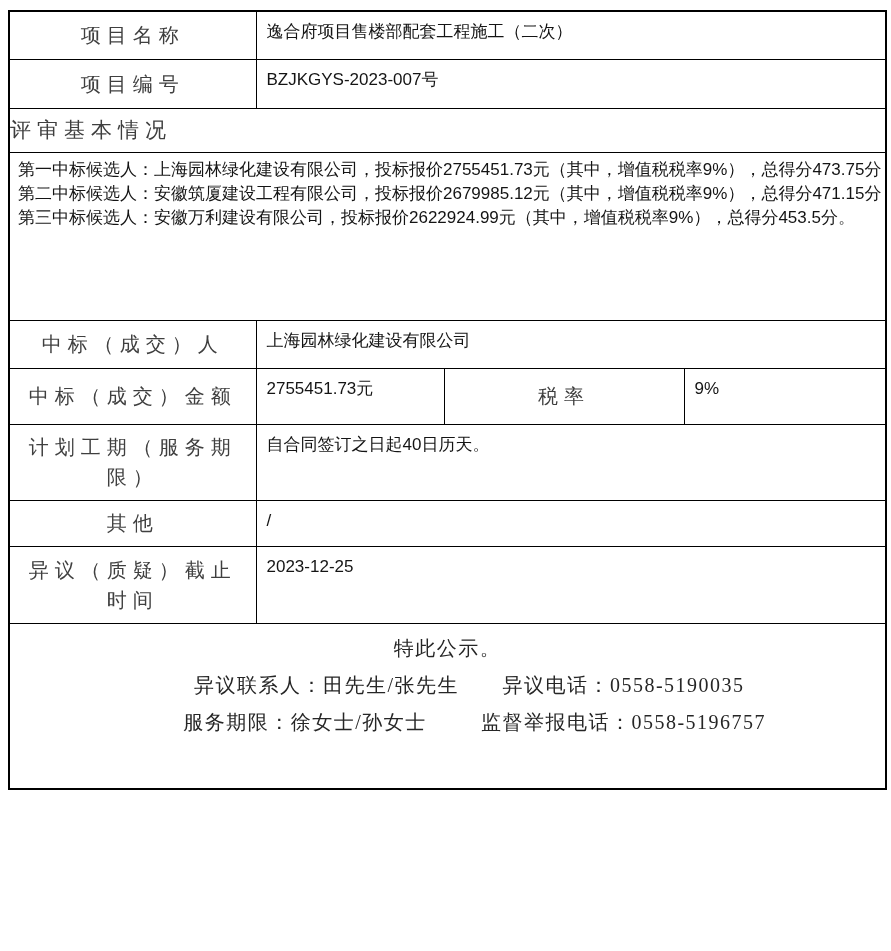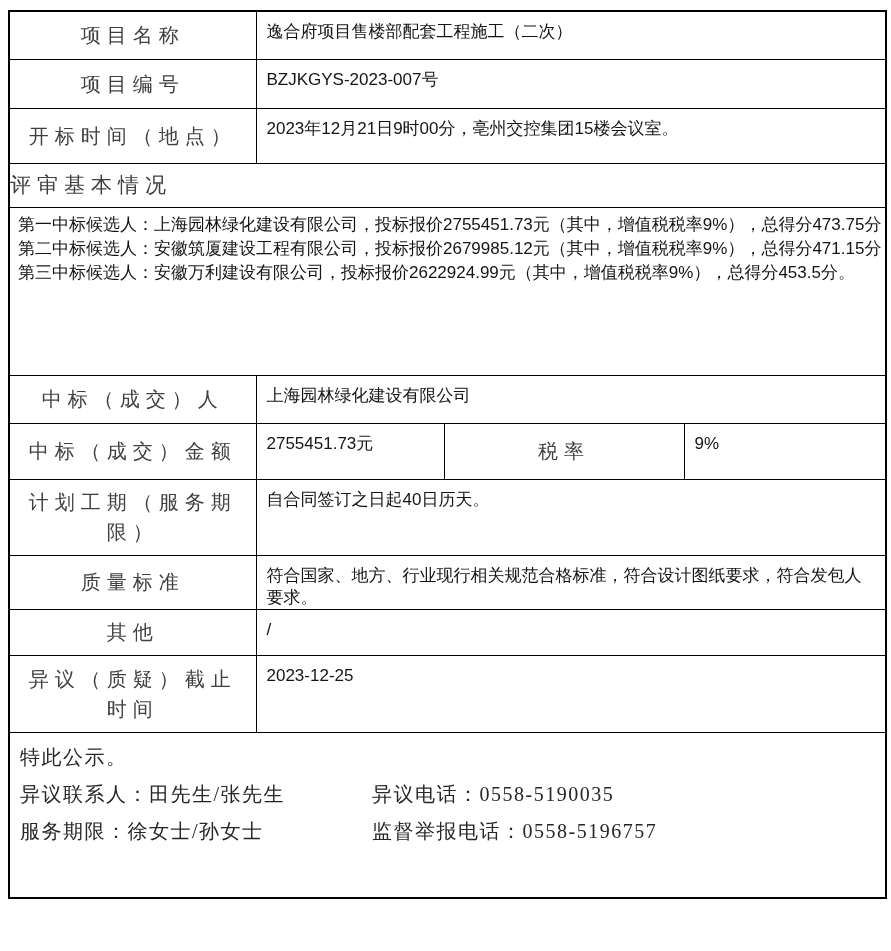--- a/index.html
+++ b/index.html
@@ -68,21 +68,21 @@
 
   
   .footer-cell {
     vertical-align: top;
     padding: 6px 10px 0 10px;
     font-family: "Liberation Serif", "DejaVu Serif", serif;
     font-size: 20px;
     letter-spacing: 1.5px;
     color: #262626;
   }
-  .footer-line { line-height: 37px; white-space: nowrap; }
+  .footer-line { line-height: 37px; white-space: nowrap; text-align: center; }
   .footer-left { display: inline-block; width: 352px; }
 </style>
 </head>
 <body>
 
 <div class="page">
   <table class="notice">
     <colgroup>
       <col style="width:247px">
       <col style="width:188px">
@@ -95,24 +95,20 @@
       <td class="label-cell">项目名称</td>
       <td class="value-cell" colspan="3">逸合府项目售楼部配套工程施工（二次）</td>
     </tr>
 
     <tr style="height:49px;">
       <td class="label-cell">项目编号</td>
       <td class="value-cell" colspan="3">BZJKGYS-2023-007号</td>
     </tr>
 
 
-    <tr style="height:55px;">
-      <td class="label-cell">开标时间（地点）</td>
-      <td class="value-cell" colspan="3">2023年12月21日9时00分，亳州交控集团15楼会议室。</td>
-    </tr>
 
     <tr style="height:44px;">
       <td class="section-header" colspan="4">评审基本情况</td>
     </tr>
 
     <tr style="height:168px;">
       <td class="candidates-cell" colspan="4">
         <div class="candidate-line">第一中标候选人：上海园林绿化建设有限公司，投标报价2755451.73元（其中，增值税税率9%），总得分473.75分；</div>
         <div class="candidate-line">第二中标候选人：安徽筑厦建设工程有限公司，投标报价2679985.12元（其中，增值税税率9%），总得分471.15分；</div>
         <div class="candidate-line">第三中标候选人：安徽万利建设有限公司，投标报价2622924.99元（其中，增值税税率9%），总得分453.5分。</div>
@@ -129,24 +125,20 @@
       <td class="value-cell">2755451.73元</td>
       <td class="label-cell">税率</td>
       <td class="value-cell">9%</td>
     </tr>
 
     <tr style="height:76px;">
       <td class="label-cell">计划工期（服务期限）</td>
       <td class="value-cell" colspan="3">自合同签订之日起40日历天。</td>
     </tr>
 
-    <tr style="height:52px;">
-      <td class="label-cell">质量标准</td>
-      <td class="value-cell" colspan="3">符合国家、地方、行业现行相关规范合格标准，符合设计图纸要求，符合发包人要求。</td>
-    </tr>
 
     <tr style="height:46px;">
       <td class="label-cell">其他</td>
       <td class="value-cell" colspan="3">/</td>
     </tr>
 
     <tr style="height:77px;">
       <td class="label-cell">异议（质疑）截止时间</td>
       <td class="value-cell" colspan="3">2023-12-25</td>
     </tr>

